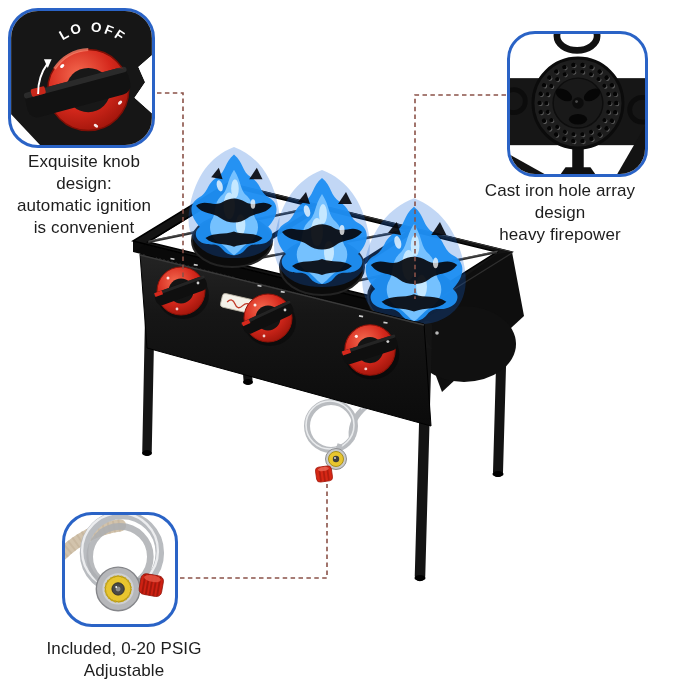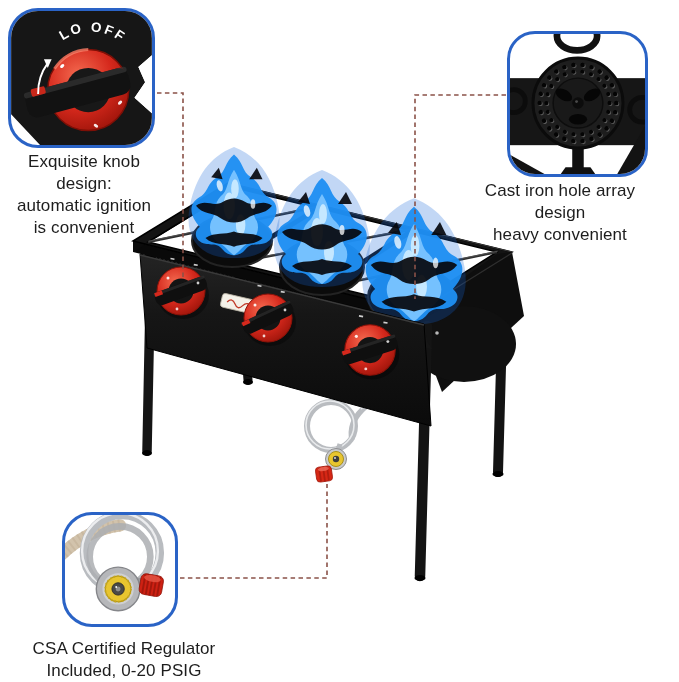--- a/index.html
+++ b/index.html
@@ -275,21 +275,21 @@
         <ellipse cx="85.7" cy="63.5" rx="9.5" ry="5.5" fill="#060606" transform="rotate(-30 85.7 63.5)"></ellipse>
         <ellipse cx="56.3" cy="63.5" rx="9.5" ry="5.5" fill="#060606" transform="rotate(30 56.3 63.5)"></ellipse>
         <ellipse cx="71" cy="89" rx="9.5" ry="5.5" fill="#060606"></ellipse>
         <circle cx="71" cy="72" r="6" fill="#0c0c0c"></circle>
         <circle cx="69.5" cy="70.5" r="1.5" fill="#4a4a4a"></circle>
       </g>
     </svg>
   </div>
   <div class="caption caption-burner">
     <div>Cast iron hole array design</div>
-    <div>heavy convenient</div>
+    <div>heavy firepower</div>
   </div>
 
   <div class="inset inset-regulator">
     <svg viewBox="0 0 116 115">
       <path d="M-6,44 C14,24 34,14 58,11" stroke="#d2c3ac" stroke-width="13" fill="none" stroke-linecap="round"></path>
       <path d="M-6,44 C14,24 34,14 58,11" stroke="#bfae94" stroke-width="13" fill="none" stroke-dasharray="2 3.5" opacity="0.5"></path>
       <circle cx="60" cy="40" r="40" class="steel" stroke-width="9"></circle>
       <circle cx="58" cy="38" r="40" stroke="#ecedef" stroke-width="2.5" fill="none"></circle>
       <circle cx="58" cy="44" r="32" stroke="#acaeb1" stroke-width="7" fill="none" opacity="0.85"></circle>
       <g>
@@ -303,17 +303,16 @@
         <circle cx="54" cy="76" r="1" fill="#fff"></circle>
       </g>
       <g transform="translate(91,74) rotate(10)">
         <rect x="-12" y="-11" width="24" height="22" rx="5.5" fill="#ce2113" stroke="#8f150a" stroke-width="0.8"></rect>
         <path d="M-8,-10 V10 M-4,-11 V11 M0,-11 V11 M4,-11 V11 M8,-10 V10" stroke="#9c170c" stroke-width="2" opacity="0.85"></path>
         <ellipse cx="0" cy="-7" rx="9" ry="3.5" fill="#e2503f" opacity="0.9"></ellipse>
       </g>
     </svg>
   </div>
   <div class="caption caption-regulator">
-    <div>CSA Certified Regulator</div>
     <div>Included, 0-20 PSIG Adjustable</div>
   </div>
 
 </div>
 
 </body></html>

